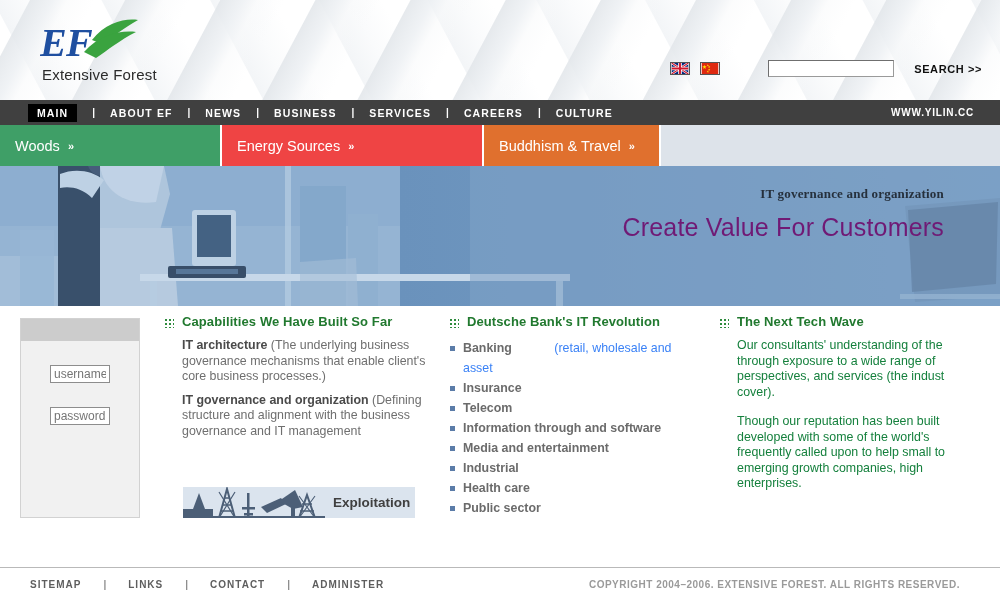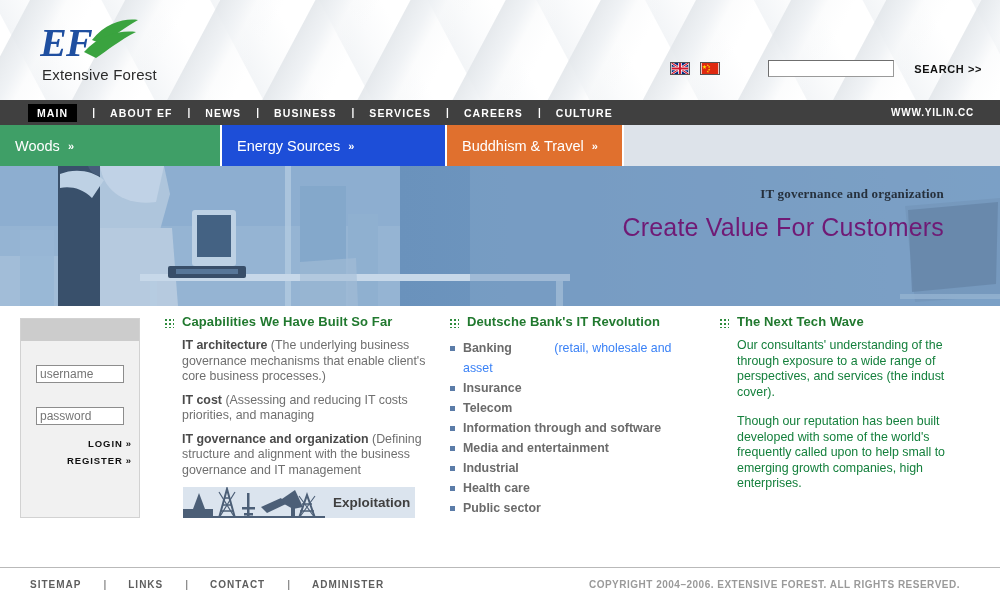--- a/index.html
+++ b/index.html
@@ -97,21 +97,21 @@
   .cats { display: flex; height: 41px; background: #dde3ea; }
   .cat {
     display: flex; align-items: center;
     color: #fff; font-size: 14.5px;
     font-family: "Liberation Sans", sans-serif;
     padding-left: 15px; cursor: pointer;
     border-right: 2px solid #ffffff;
   }
   .cat .chev { font-size: 11px; margin-left: 8px; letter-spacing:-1px; font-weight:bold; }
   .cat-woods  { width: 222px; background: #3f9f67; }
-  .cat-energy { width: 225px; background: #1d4ed8; }
+  .cat-energy { width: 262px; background: #ef4444; }
   .cat-budd   { width: 177px; background: #e0702e; }
   .cat-rest   { flex: 1; background: #dde3ea; border-right: none; }
 
   
   .hero {
     position: relative; height: 140px; overflow: hidden;
     background: #7c9fc4;
   }
   .hero-photo { position:absolute; inset:0; }
   .hero-text {
@@ -132,21 +132,21 @@
   
   .content { position: relative; height: 255px; background:#fff; }
 
   .login-box {
     position: absolute; left: 20px; top: 12px;
     width: 120px; height: 200px;
     background: #f1f1f1; border: 1px solid #d2d2d2;
   }
   .login-head { height: 22px; background: #cccccc; }
   .login-field {
-    display: block; width: 88px; height: 18px;
+    display: block; width: 60px; height: 18px;
     margin: 24px auto 0 auto;
     border: 1px solid #8d8d8d;
     font-family: "Liberation Sans", sans-serif;
     font-size: 12px; color: #8b8b8b; padding: 0 3px; background:#fff;
   }
   .login-links { margin-top: 13px; text-align: right; padding-right: 9px; }
   .login-link {
     font-size: 9.5px; font-weight: bold; color:#111;
     letter-spacing: 0.9px; margin-bottom: 6px; cursor: pointer;
     font-family: "Liberation Sans", sans-serif;
@@ -370,41 +370,30 @@
       <div class="hero-title">Create Value For Customers</div>
     </div>
   </div>
 
   <div class="content">
 
     <div class="login-box">
       <div class="login-head"></div>
       <input class="login-field" type="text" value="" placeholder="username" style="">
       <input class="login-field" type="text" value="" placeholder="password" style="">
-      <div class="login-links">
-        <div class="login-link">
-          <span>LOGIN</span><span class="chev">»</span>
-        </div>
-        <div class="login-link">
-          <span>REGISTER</span><span class="chev">»</span>
-        </div>
-      </div>
     </div>
 
     <div class="col col-1">
       <div class="col-head">
         <span class="grid-icon"></span>
         <span class="col-title">Capabilities We Have Built So Far</span>
       </div>
       <div class="col-body">
         <div class="cap-item">
           <b>IT architecture</b><span> (The underlying business governance mechanisms that enable client's core business processes.)</span>
-        </div>
-        <div class="cap-item">
-          <b>IT cost</b><span> (Assessing and reducing IT costs priorities, and managing</span>
         </div>
         <div class="cap-item">
           <b>IT governance and organization</b><span> (Defining structure and alignment with the business governance and IT management</span>
         </div>
       </div>
     </div>
 
     <div class="col col-2">
       <div class="col-head">
         <span class="grid-icon"></span>

